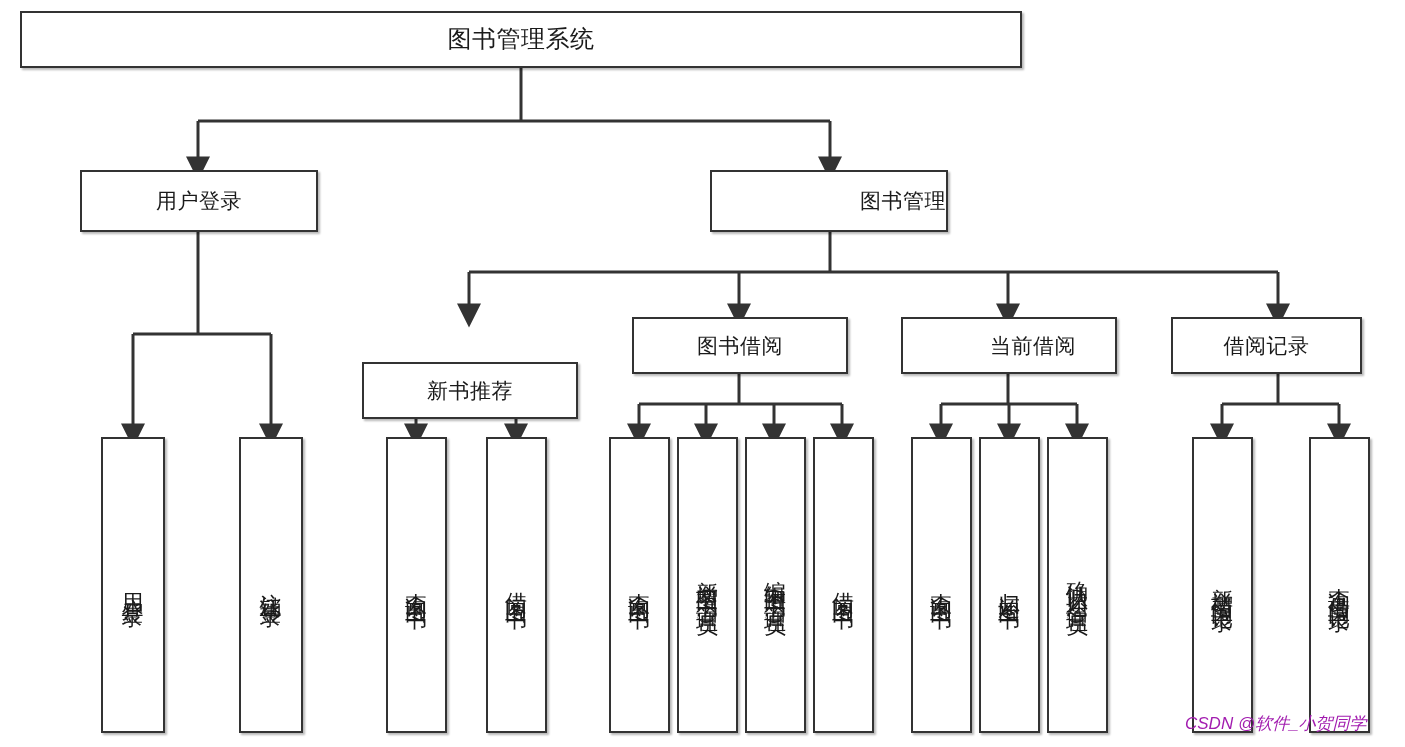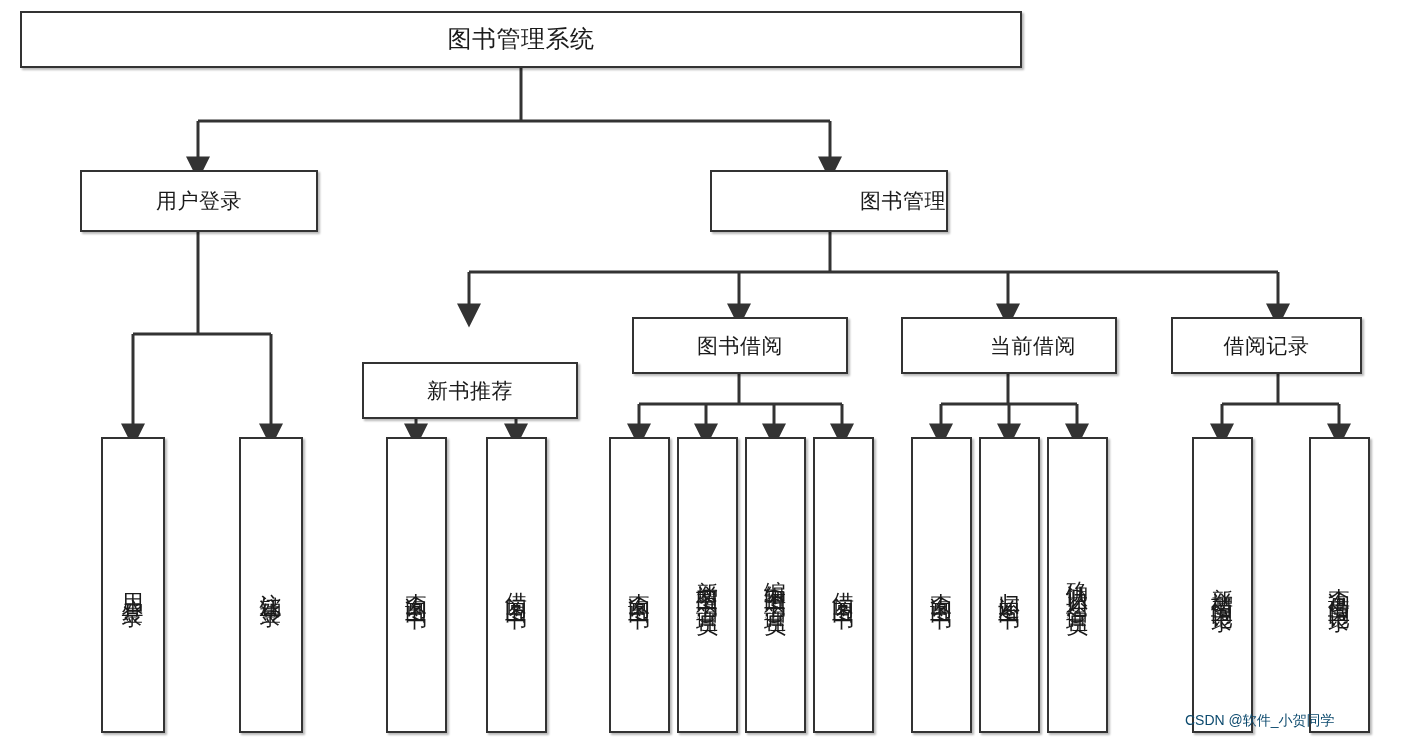--- a/index.html
+++ b/index.html
@@ -63,24 +63,25 @@
     text-orientation: upright;
     font-size: 22px;
     letter-spacing: 5px;
     line-height: 1.05;
     max-height: 272px;
   }
   .watermark {
     position: absolute;
     left: 1185px;
     top: 712px;
-    font-size: 14px;
-    color: #0c4a6e;
+    font-size: 17px;
+    color: #a21caf;
     white-space: nowrap;
     z-index: 5;
+    font-style: italic;
   }
 </style>
 </head>
 <body>
 
 <div id="canvas">
 
   <svg id="edges" viewBox="0 0 1405 747" xmlns="http://www.w3.org/2000/svg">
     <defs>
       <marker id="arrow" markerWidth="9" markerHeight="9" refX="1.2" refY="4" orient="auto" markerUnits="strokeWidth">

